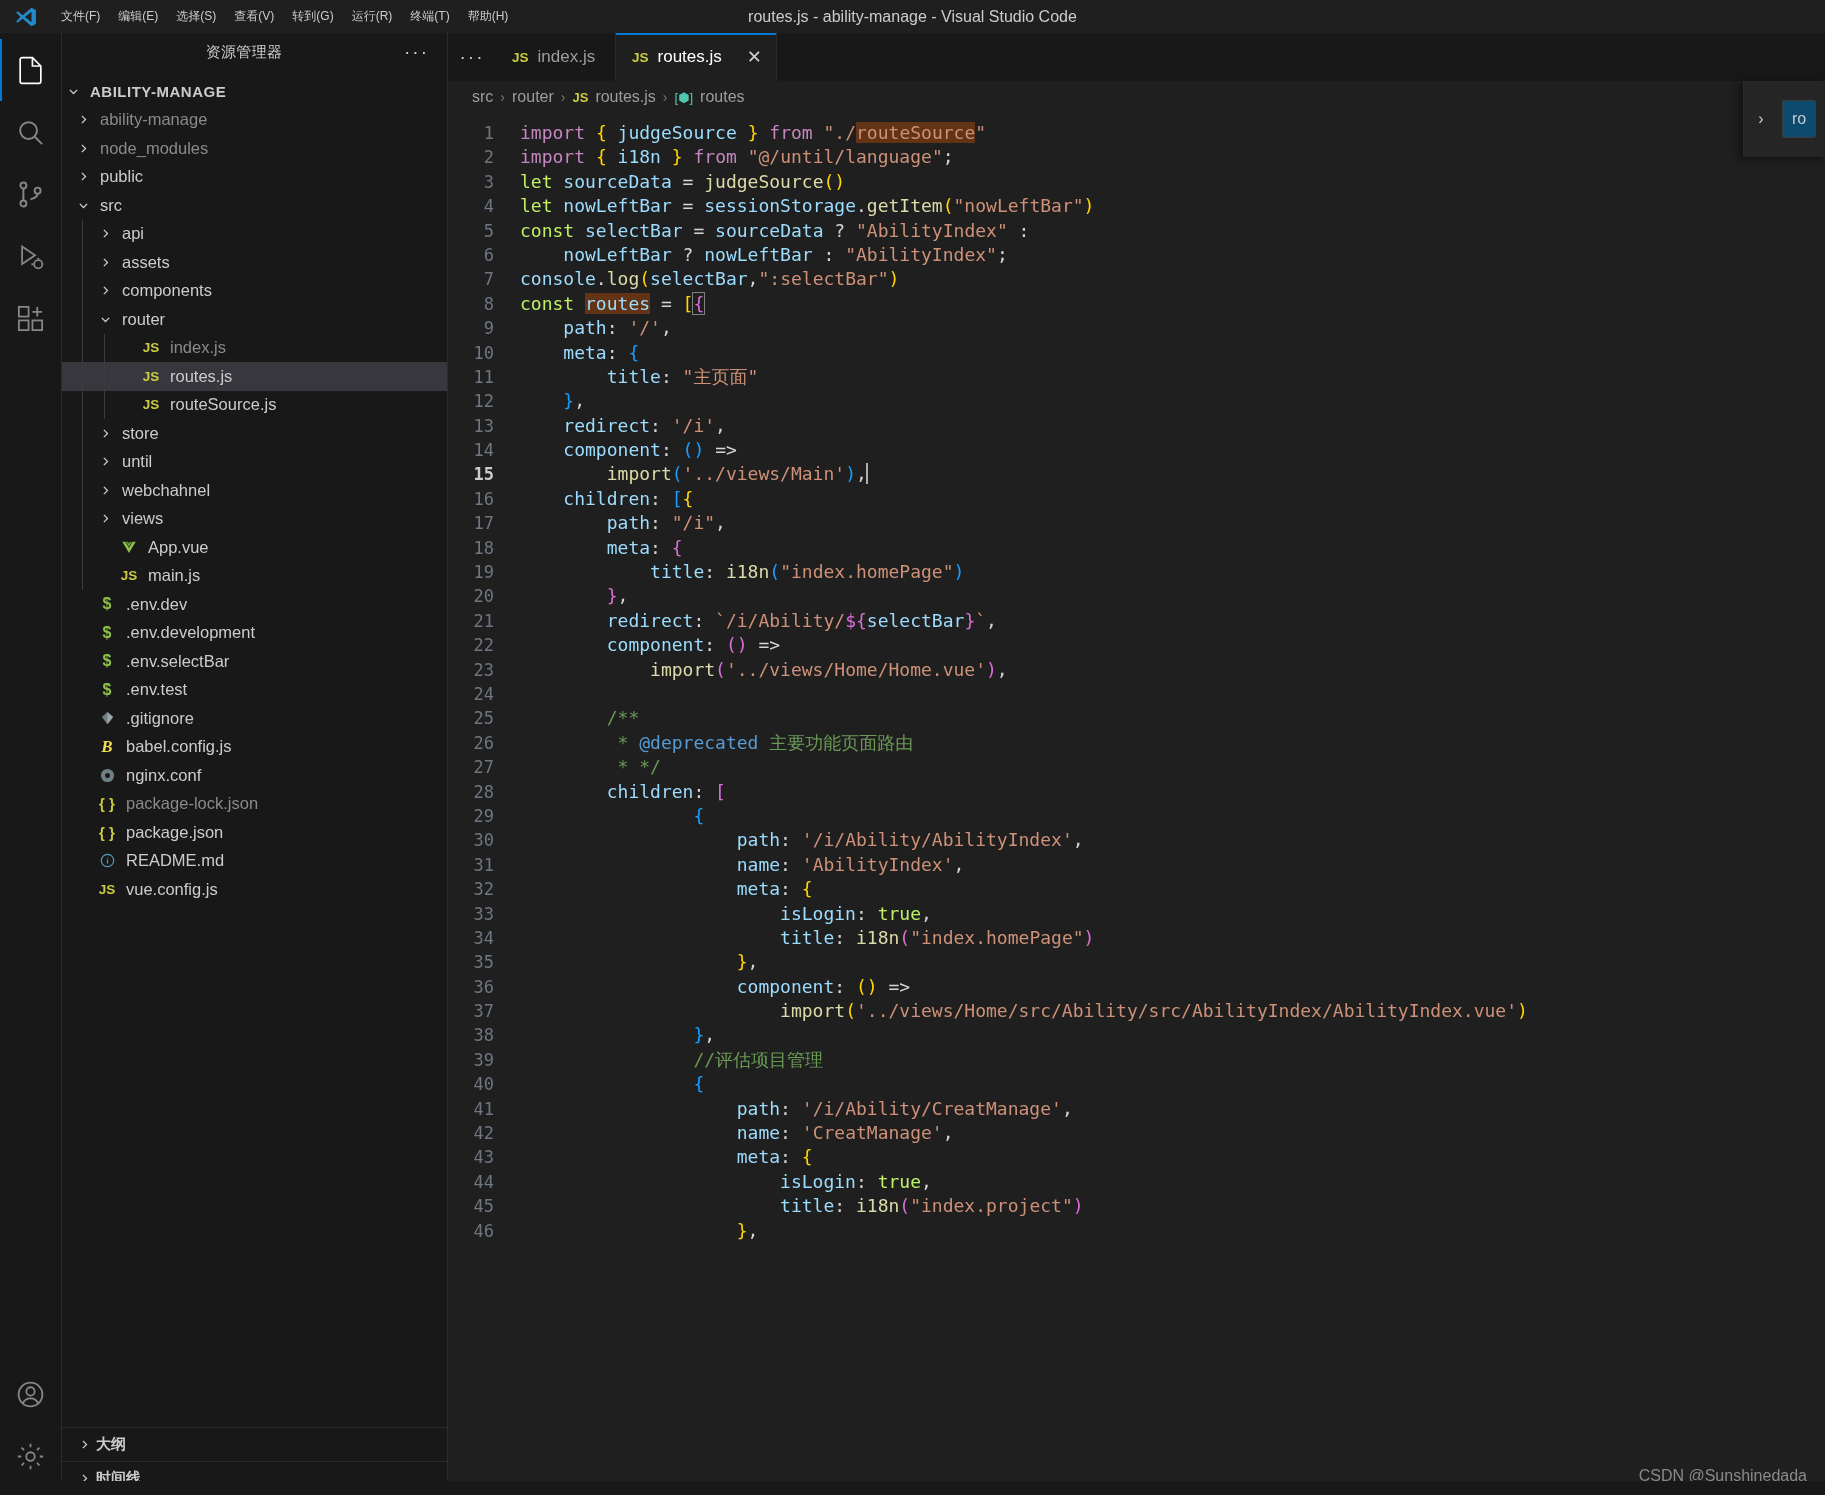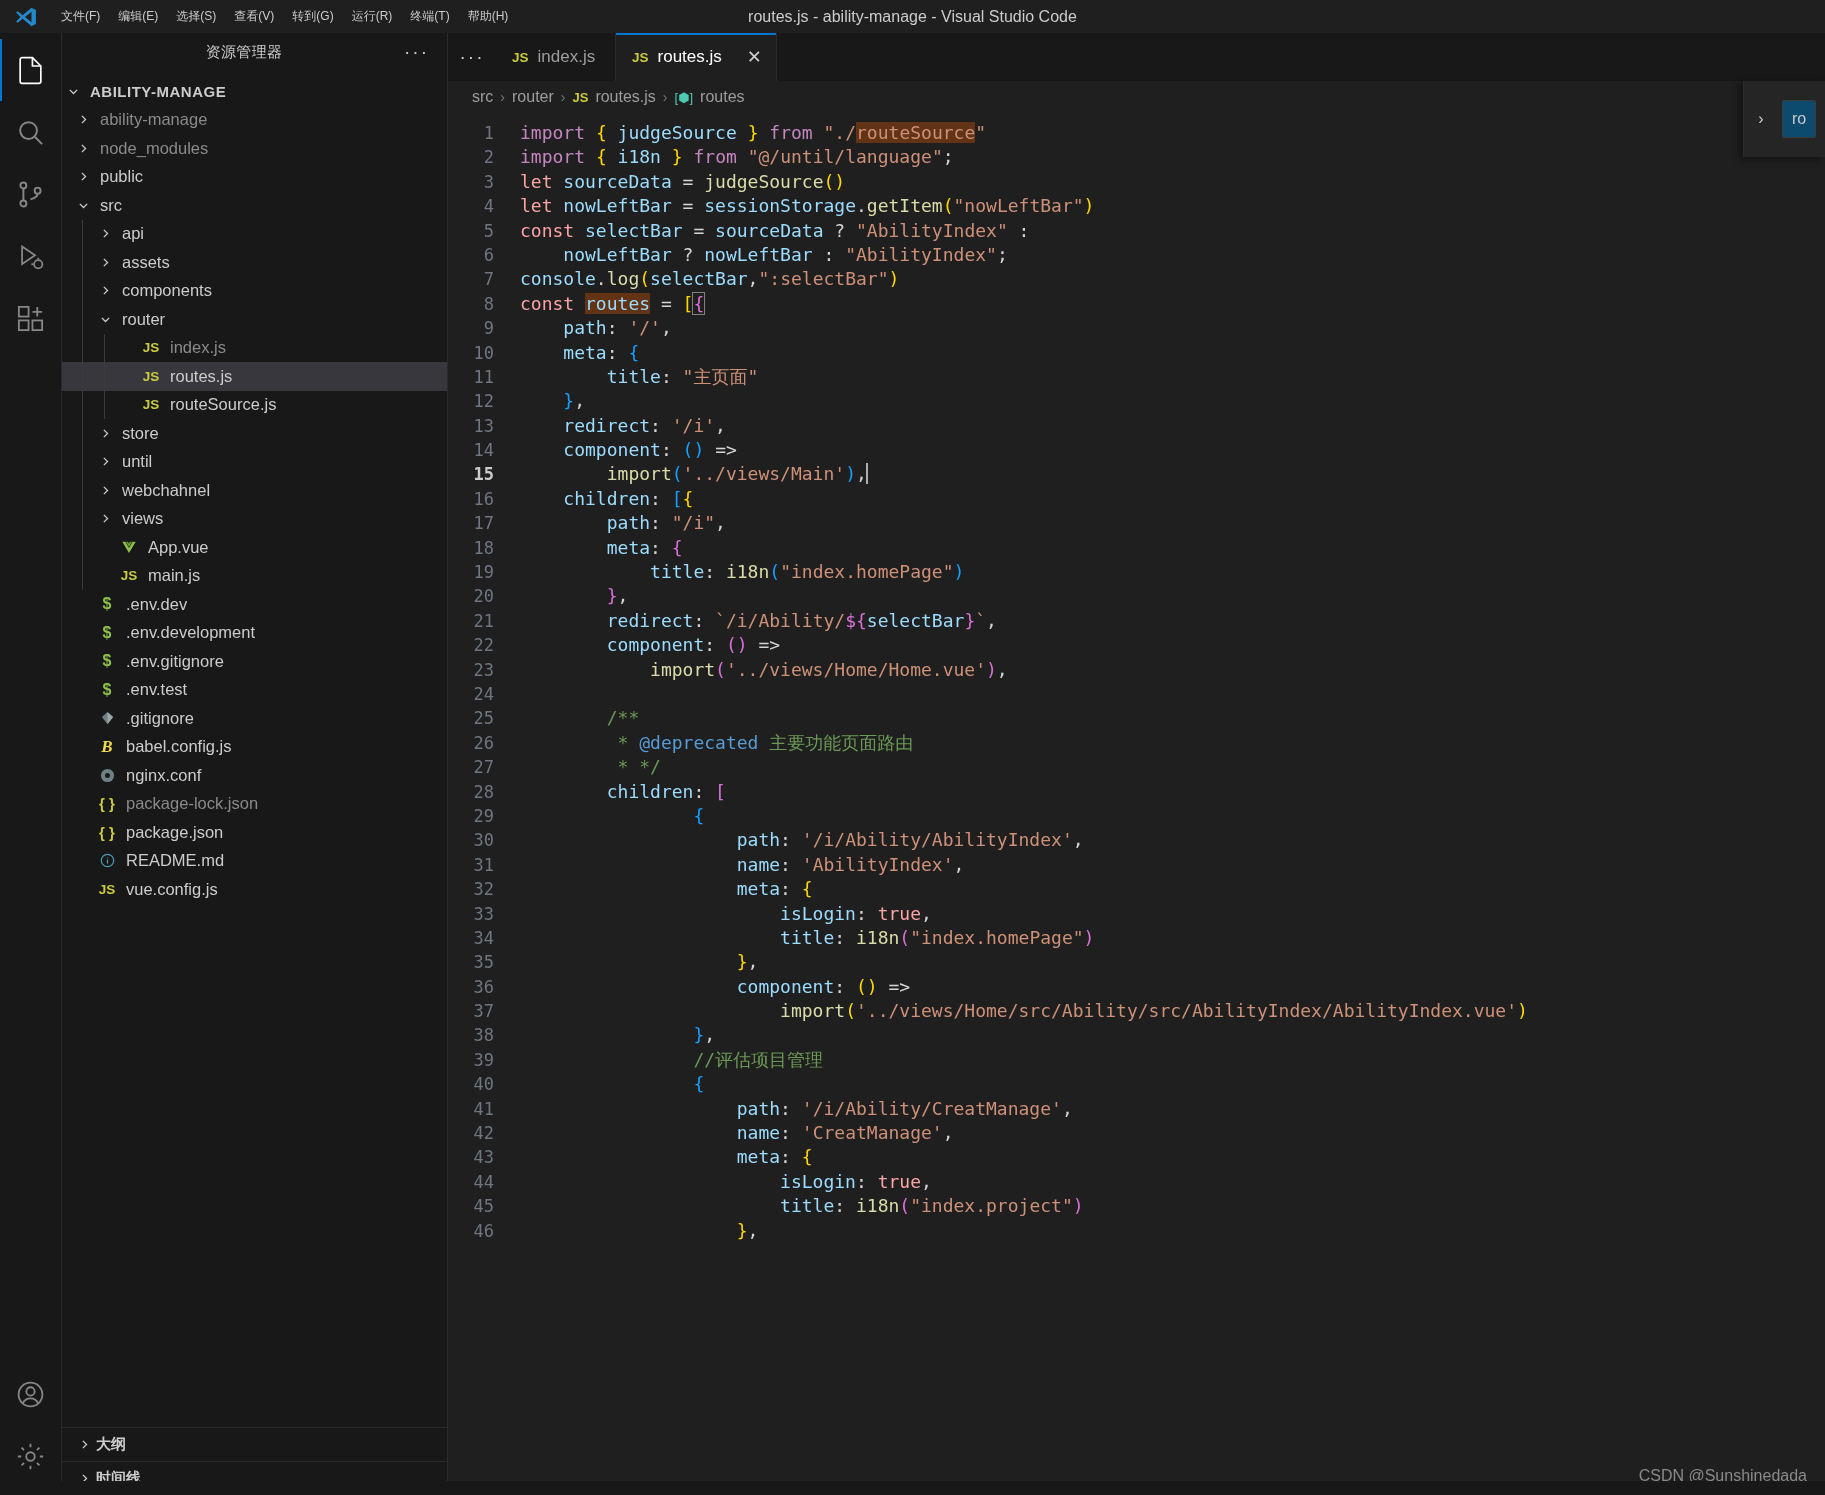--- a/index.html
+++ b/index.html
@@ -144,21 +144,21 @@
   .cline.cur { background: #1f1f1f; }
   .cline.cur .gut { color: #cccccc; font-weight: bold; }
   .gut {
     width: 72px; min-width: 72px; text-align: right; padding-right: 26px;
     color: #6e7681; font-size: 17px; user-select: none;
   }
   .ctext { position: relative; padding-left: 0; }
 
   
   .kw   { color: #c586c0; }  
-  .kw2  { color: #fca5a5; }  
+  .kw2  { color: #bef264; }  
   .var  { color: #9cdcfe; }  
   .fn   { color: #dcdcaa; }  
   .str  { color: #ce9178; }  
   .cmt  { color: #6a9955; }  
   .cmt-tag { color: #569cd6; }
   .op   { color: #d4d4d4; }
   .b1   { color: #ffd700; }
   .b2   { color: #da70d6; }
   .b3   { color: #179fff; }
   .hl   { background: #623315; }
@@ -489,21 +489,21 @@
           </div>
           <div class="row" style="padding-left:10px">
             <span class="chev empty">
               <svg viewBox="0 0 16 16" fill="none" stroke="currentColor" stroke-width="1.6">
                 <path d="M6 3.5L10.5 8L6 12.5"></path>
               </svg>
             </span>
             <span class="ficon">
               <span style="color:#8dc149;font-size:16px;">$</span>
             </span>
-            <span class="lbl">.env.gitignore</span>
+            <span class="lbl">.env.selectBar</span>
           </div>
           <div class="row" style="padding-left:10px">
             <span class="chev empty">
               <svg viewBox="0 0 16 16" fill="none" stroke="currentColor" stroke-width="1.6">
                 <path d="M6 3.5L10.5 8L6 12.5"></path>
               </svg>
             </span>
             <span class="ficon">
               <span style="color:#8dc149;font-size:16px;">$</span>
             </span>

